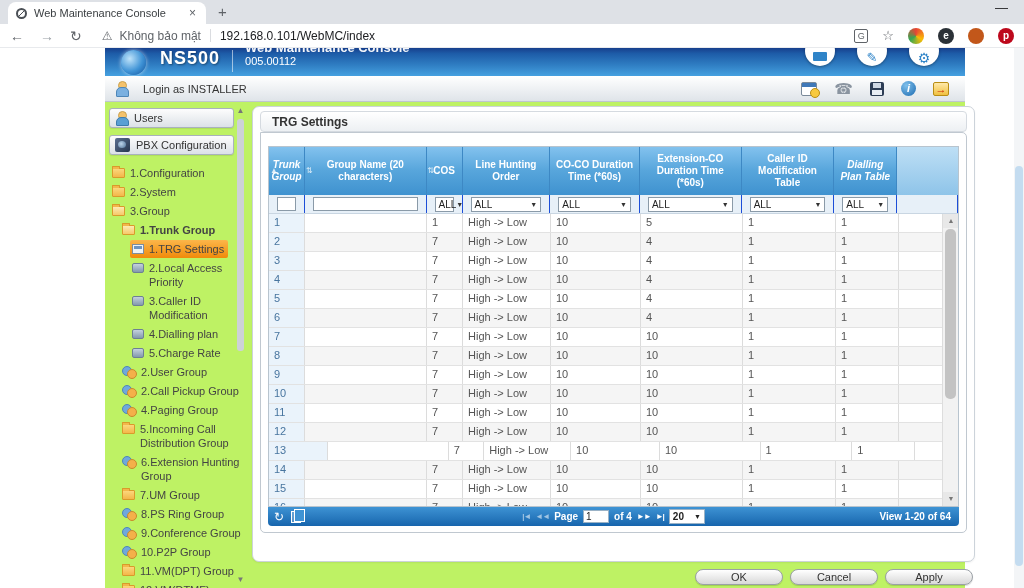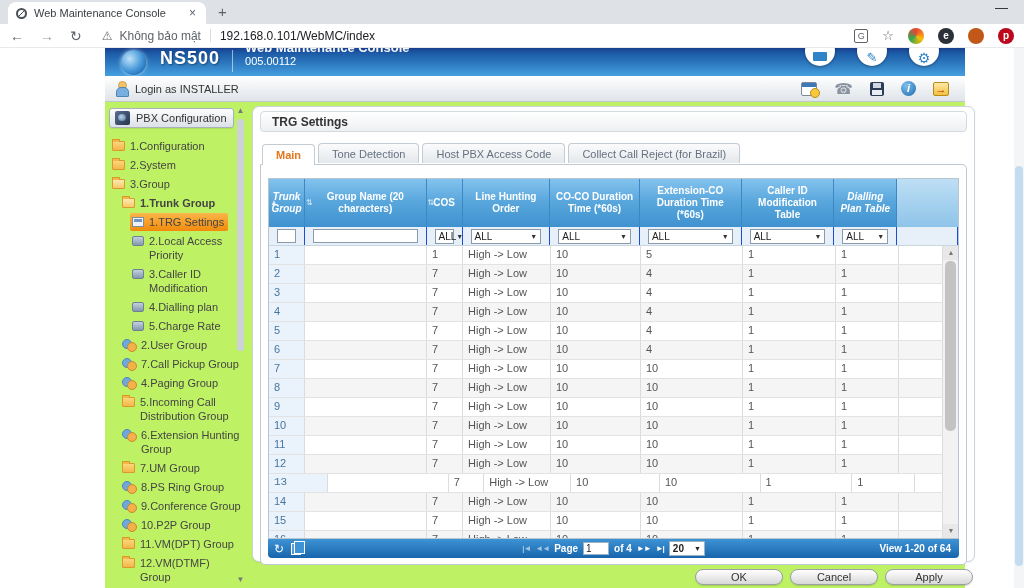--- a/index.html
+++ b/index.html
@@ -56,21 +56,21 @@
   .app-title { font-size:13px; font-weight:bold; opacity:.95; line-height:15px; }
   .app-version { font-size:11px; line-height:13px; }
   .header-circles { position:absolute; right:26px; top:-12px; display:flex; gap:22px; }
   .hc { width:30px; height:30px; border-radius:50%; background:#fff; box-shadow:0 1px 3px rgba(0,0,0,.35);
     display:flex; align-items:flex-end; justify-content:center; }
   .glyph-monitor { width:14px; height:9px; background:#2f84c8; border-radius:1px; margin-bottom:5px; }
   .glyph-pencil { color:#2f84c8; font-size:13px; margin-bottom:1px; }
   .glyph-gear { color:#2f84c8; font-size:14px; margin-bottom:0px; }
 
   .app-toolbar { height:26px; background:linear-gradient(180deg,#ffffff,#dfe4e9);
-    border-bottom:1px solid #bfc6cd; display:flex; align-items:center; position:relative; padding-left:10px; }
+    border-bottom:1px solid #bfc6cd; display:flex; align-items:center; position:relative; padding-left:10px;gap:8px; }
   .person-ic { width:13px; height:16px; position:relative; flex:none; }
   .person-ic::before { content:""; position:absolute; top:0; left:3px; width:7px; height:7px;
     border-radius:50%; background:#f5c26b; border:1px solid #caa14e; }
   .person-ic::after { content:""; position:absolute; bottom:0; left:1px; width:11px; height:8px;
     border-radius:5px 5px 1px 1px; background:#7ab0e0; border:1px solid #4d86b8; }
   .login-text { font-size:11px; color:#333; margin-left:7px; }
   .toolbar-icons { position:absolute; right:16px; display:flex; gap:17px; align-items:center; }
   .ti-cal { width:16px; height:14px; background:#fff; border:1px solid #7a8a9a; border-radius:2px; position:relative; }
   .ti-cal::before { content:""; position:absolute; top:0; left:0; right:0; height:4px; background:#3f78b8; }
   .ti-cal::after { content:""; position:absolute; right:-4px; bottom:-3px; width:8px; height:8px;
@@ -270,20 +270,24 @@
       <span class="ti-save"></span>
       <span class="ti-info">i</span>
       <span class="ti-exit">→</span>
     </div>
   </div>
 
   <div class="app-body">
 
     <div class="sidebar">
       <div class="side-btn">
+        <span class="sb-user"></span>
+        <span class="lbl">Users</span>
+      </div>
+      <div class="side-btn">
         <span class="sb-pbx"></span>
         <span class="lbl">PBX Configuration</span>
       </div>
       <div class="tree">
           <div class="tree-item" style="padding-left: 5px; text-align: center;">
             <span class="item-inner">
               <span class="tico icon-folder"></span>
               <span class="tlabel">1.Configuration</span>
             </span>
           </div>
@@ -337,21 +341,21 @@
           </div>
           <div class="tree-item" style="padding-left: 15px;">
             <span class="item-inner">
               <span class="tico icon-group"></span>
               <span class="tlabel">2.User Group</span>
             </span>
           </div>
           <div class="tree-item" style="padding-left: 15px;">
             <span class="item-inner">
               <span class="tico icon-group"></span>
-              <span class="tlabel">7.Call Pickup Group</span>
+              <span class="tlabel">2.Call Pickup Group</span>
             </span>
           </div>
           <div class="tree-item" style="padding-left: 15px;">
             <span class="item-inner">
               <span class="tico icon-group"></span>
               <span class="tlabel">4.Paging Group</span>
             </span>
           </div>
           <div class="tree-item" style="padding-left: 15px;">
             <span class="item-inner">
@@ -405,26 +409,20 @@
       <div class="side-scroll">
         <span class="ss-arrow ss-up">▲</span>
         <span class="ss-thumb"></span>
         <span class="ss-arrow ss-down">▼</span>
       </div>
     </div>
 
     <div class="main">
       <div class="main-panel">
         <div class="page-title">TRG Settings</div>
-        <div class="tabs">
-            <div class="tab-btn active">Main</div>
-            <div class="tab-btn">Tone Detection</div>
-            <div class="tab-btn">Host PBX Access Code</div>
-            <div class="tab-btn">Collect Call Reject (for Brazil)</div>
-          </div>
         <div class="tab-card">
           <div class="grid">
             <div class="grid-header">
                 <div class="gh-cell italic" style="width: 36px;">
                   <span class="sort-mark">▲</span>
                   <span>Trunk Group</span>
                 </div>
                 <div class="gh-cell" style="width: 122px;">
                   <span class="sort-mark">⇅</span>
                   <span>Group Name (20 characters)</span>
@@ -624,21 +622,21 @@
                   <div class="g-cell" style="width: 122px;"></div>
                   <div class="g-cell" style="width: 36px;">7</div>
                   <div class="g-cell" style="width: 88px;">High -&gt; Low</div>
                   <div class="g-cell" style="width: 90px;">10</div>
                   <div class="g-cell" style="width: 102px;">10</div>
                   <div class="g-cell" style="width: 93px;">1</div>
                   <div class="g-cell" style="width: 63px;">1</div>
                   <div class="g-cell" style="width: 44px;"></div>
                 </div>
                 <div class="g-row">
-                  <div class="g-cell trunk" style="width: 60px; font-family: Liberation Mono, monospace;">13</div>
+                  <div class="g-cell trunk" style="width: 60px;">13</div>
                   <div class="g-cell" style="width: 122px;"></div>
                   <div class="g-cell" style="width: 36px;">7</div>
                   <div class="g-cell" style="width: 88px;">High -&gt; Low</div>
                   <div class="g-cell" style="width: 90px;">10</div>
                   <div class="g-cell" style="width: 102px;">10</div>
                   <div class="g-cell" style="width: 93px;">1</div>
                   <div class="g-cell" style="width: 63px;">1</div>
                   <div class="g-cell" style="width: 44px;"></div>
                 </div>
                 <div class="g-row even">

